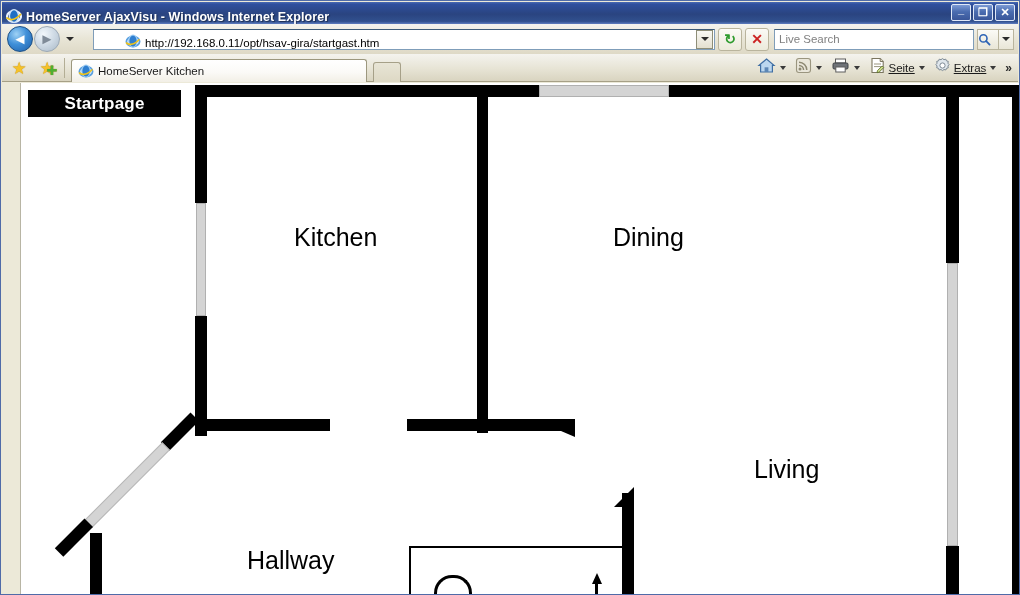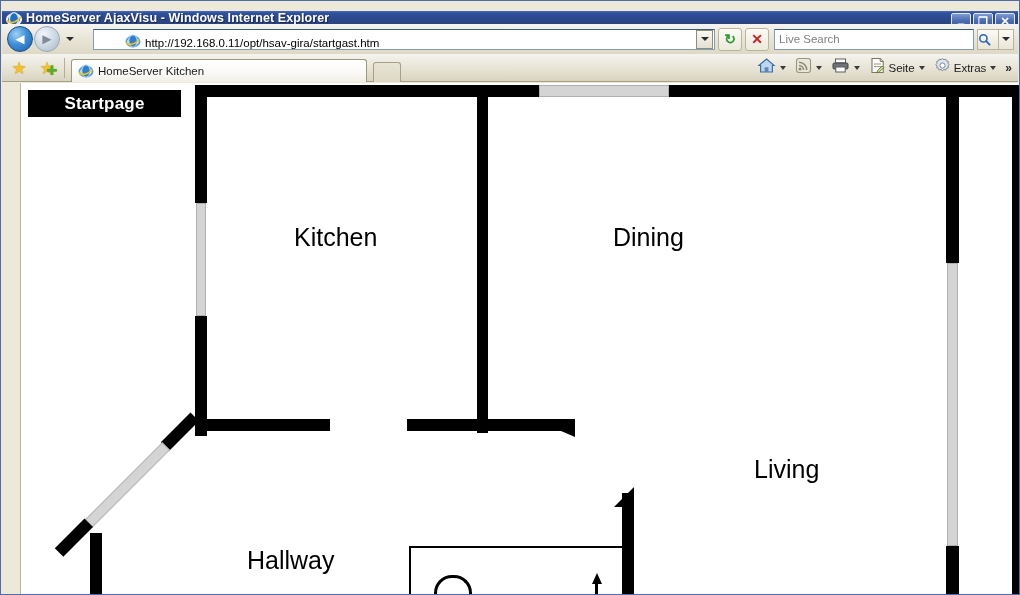--- a/index.html
+++ b/index.html
@@ -15,25 +15,25 @@
     height: 595px;
     overflow: hidden;
     background: #ece9d8;
     border: 1px solid #4f6ba8;
     box-sizing: border-box;
   }
 
   
   .titlebar {
     position: absolute;
-    left: 1px; top: 10px;
+    left: 1px; top: 1px;
     width: 1016px; height: 22px;
     background: linear-gradient(to bottom, #4a6bb5 0%, #2f4f9e 10%, #2a4480 55%, #31508e 88%, #5d7cc0 100%);
     display: flex;
-    align-items: flex-start;
+    align-items: flex-end;
     box-sizing: border-box;
   }
   .title-ie-icon {
     width: 16px; height: 16px;
     margin-left: 4px; margin-right: 4px;
     flex: 0 0 auto;
     position: relative;
   }
   .title-text {
     color: #ffffff;
@@ -301,20 +301,21 @@
     height: 24px;
     padding: 0 2px;
     cursor: pointer;
     flex: 0 0 auto;
   }
   .cmd-label {
     font-size: 11.5px;
     color: #1a1a1a;
     margin-left: 3px;
     white-space: nowrap;
+    text-decoration: underline;
   }
   .cmd-caret {
     width: 0; height: 0;
     border-left: 3.5px solid transparent;
     border-right: 3.5px solid transparent;
     border-top: 4px solid #3a3a3a;
     margin: 0 5px 0 4px;
     flex: 0 0 auto;
   }
   .chev {

